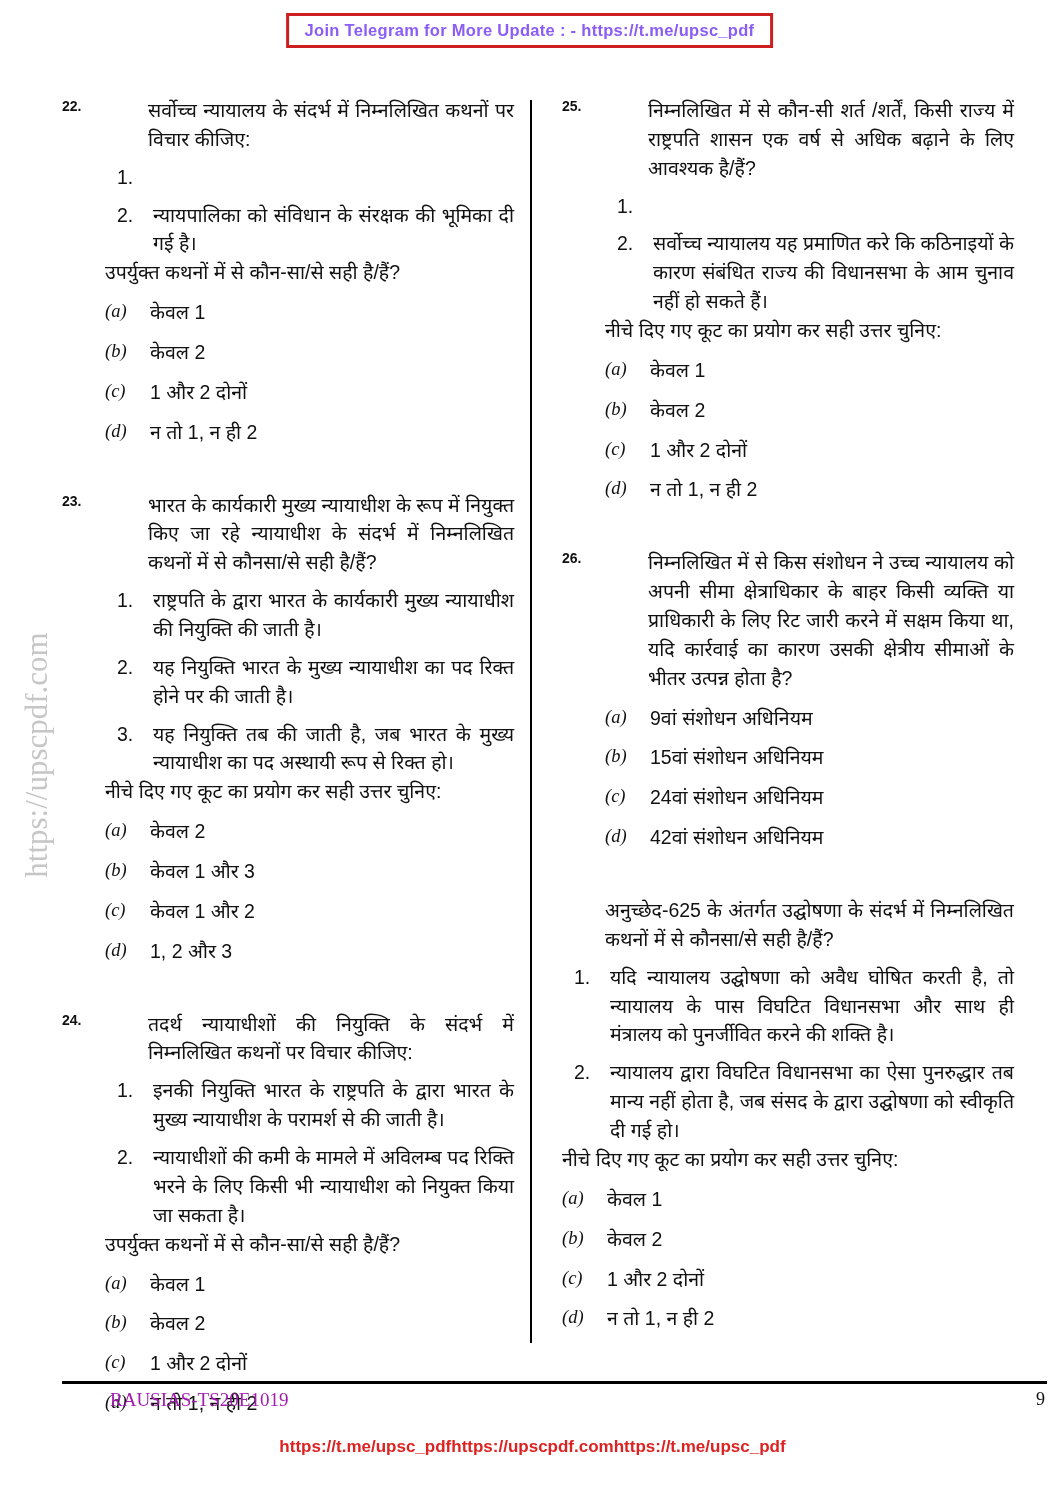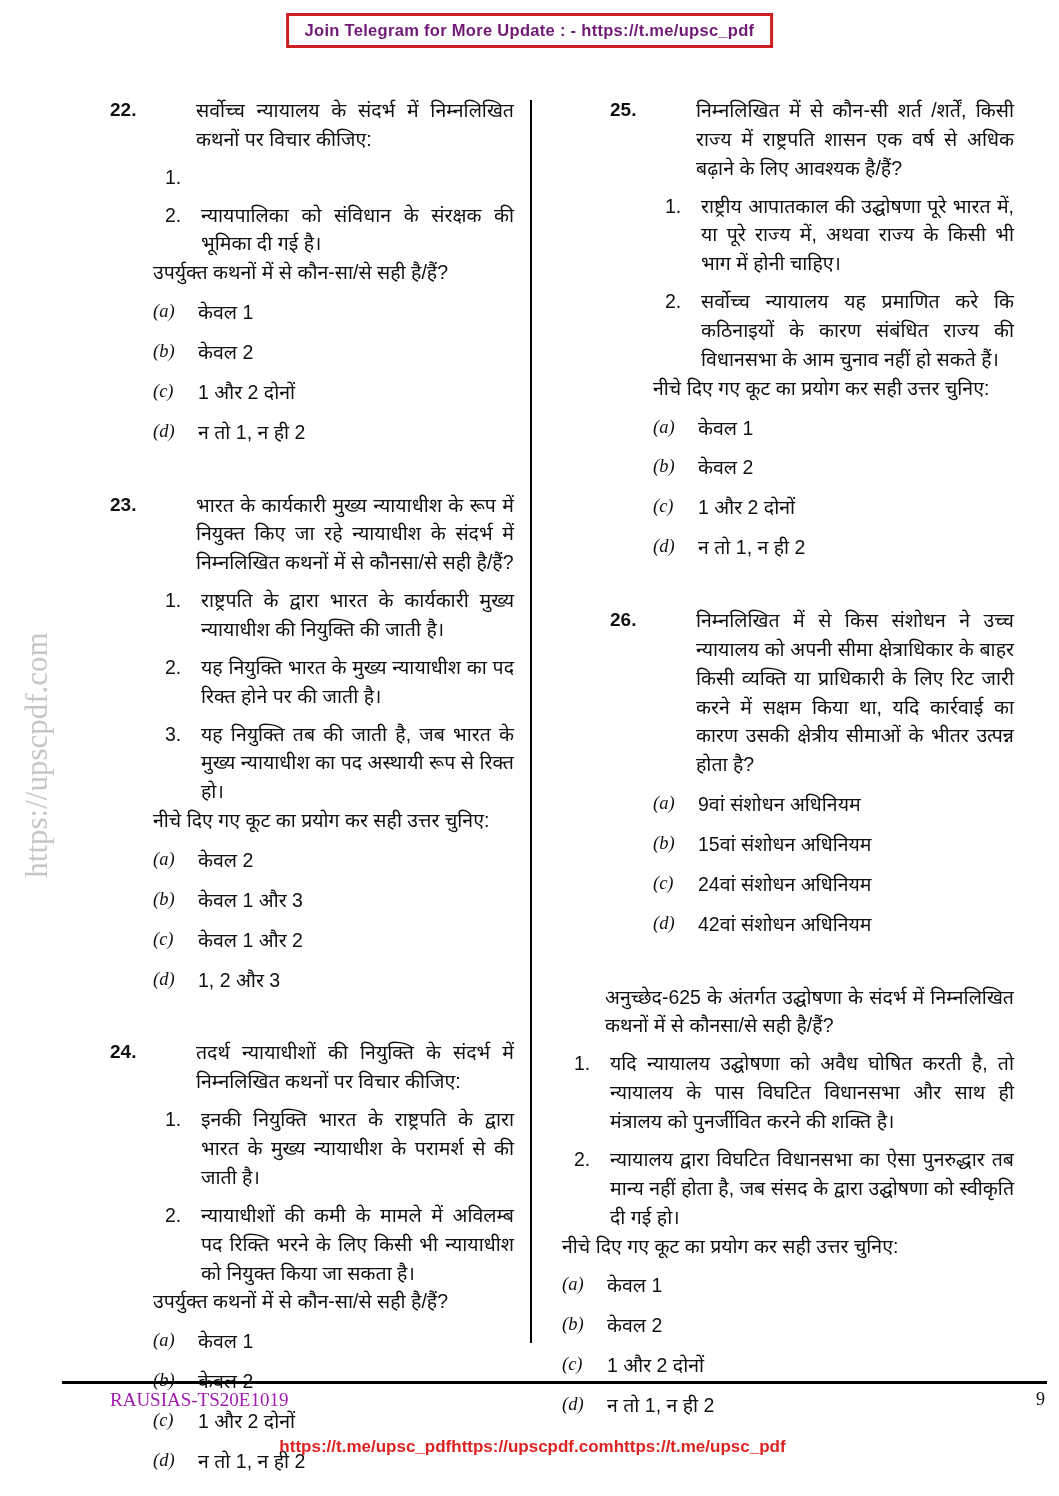--- a/index.html
+++ b/index.html
@@ -10,21 +10,21 @@
     background:#ffffff;
     font-family:"Liberation Sans", sans-serif;
     color:#111111;
     overflow:hidden;
   }
   
   .banner {
     position:absolute; top:13px; left:50%; transform:translateX(-50%);
     border:3px solid #cc2020;
     padding:5px 16px;
-    color:#701a75;
+    color:#8b5cf6;
     font-weight:bold;
     font-size:16.5px;
     letter-spacing:0.3px;
     white-space:nowrap;
   }
   
   .watermark {
     position:absolute;
     top:755px; left:37px;
     transform:translate(-50%,-50%) rotate(-90deg);
@@ -41,21 +41,21 @@
   .col-right { left:562px; width:452px; }
   .divider {
     position:absolute;
     left:530px; top:100px; height:1243px;
     border-left:2px solid #000000;
   }
   
   .question { display:flex; margin-bottom:44px; }
   .qnum {
     width:43px; flex-shrink:0;
-    font-weight:bold; font-size:19px; line-height:1.5;margin-left:48px;
+    font-weight:bold; font-size:14px; line-height:1.5;
   }
   .qbody { flex:1; font-size:19.5px; line-height:1.48; }
   .intro { text-align:justify;margin-left:43px; }
   .statement { display:flex; margin-top:9px; padding-left:12px; }
   .stnum { width:36px; flex-shrink:0; }
   .sttext { flex:1; text-align:justify; }
   .lead { margin-top:0; }
   .option { display:flex; margin-top:11px; }
   .optletter {
     width:45px; flex-shrink:0;
@@ -201,21 +201,20 @@
   </div>
 
   <div class="col col-right">
 
     <div class="question">
       <div class="qnum">25.</div>
       <div class="qbody">
         <div class="intro">निम्नलिखित में से कौन-सी शर्त /शर्तें, किसी राज्य में राष्ट्रपति शासन एक वर्ष से अधिक बढ़ाने के लिए आवश्यक है/हैं?</div>
         <div class="statement">
           <span class="stnum">1.</span>
-          <span class="sttext">राष्ट्रीय आपातकाल की उद्घोषणा पूरे भारत में, या पूरे राज्य में, अथवा राज्य के किसी भी भाग में होनी चाहिए।</span>
         </div>
         <div class="statement">
           <span class="stnum">2.</span>
           <span class="sttext">सर्वोच्च न्यायालय यह प्रमाणित करे कि कठिनाइयों के कारण संबंधित राज्य की विधानसभा के आम चुनाव नहीं हो सकते हैं।</span>
         </div>
         <div class="lead">नीचे दिए गए कूट का प्रयोग कर सही उत्तर चुनिए:</div>
         <div class="option">
           <span class="optletter">(a)</span>
           <span class="opttext">केवल 1</span>
         </div>

